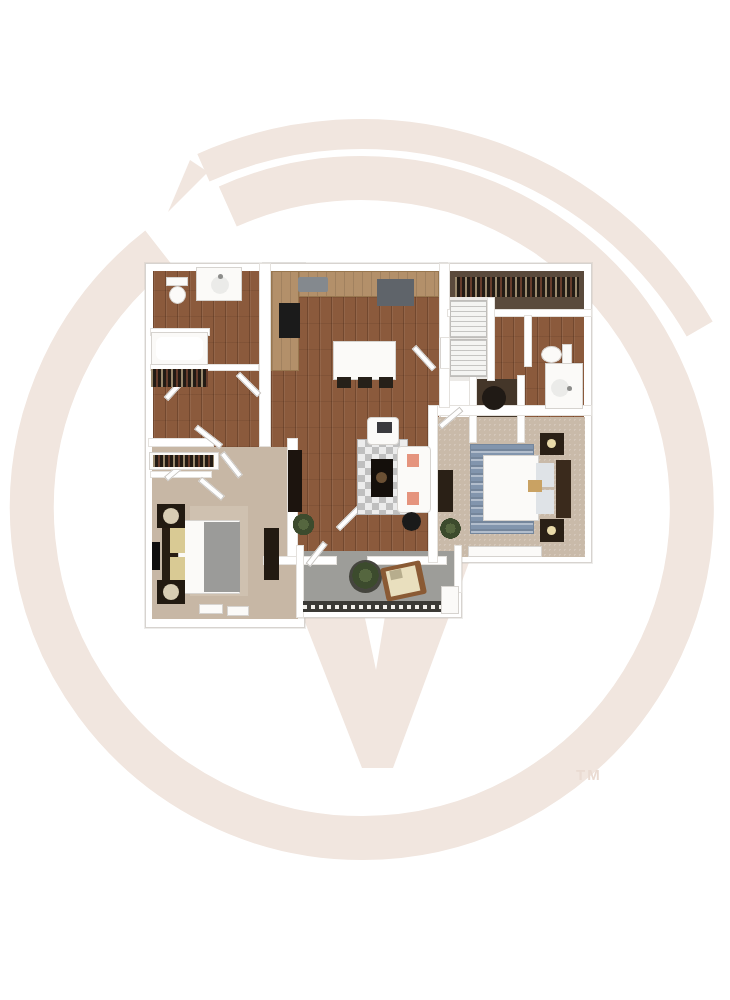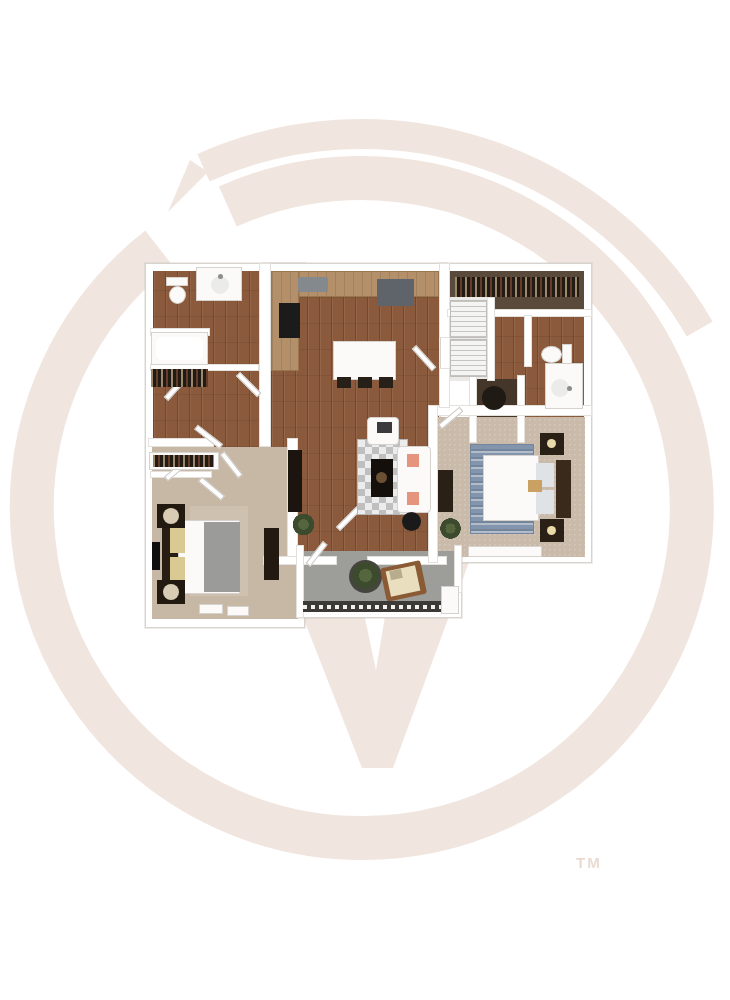--- a/index.html
+++ b/index.html
@@ -15,21 +15,21 @@
   .counter{background-color:#b3906a;border:1px solid #98774f;background-image:repeating-linear-gradient(90deg,rgba(0,0,0,.10) 0 1px,rgba(0,0,0,0) 1px 9px);}
   .carpet{background-color:#c9baa9;background-image:radial-gradient(rgba(255,255,255,.18) 1px,rgba(0,0,0,0) 1px);background-size:5px 5px;}
   .concrete{background-image:radial-gradient(rgba(0,0,0,.07) 1px,rgba(0,0,0,0) 1px);background-size:4px 4px;}
   .checker{background:repeating-conic-gradient(#bfbfbf 0% 25%, #ececec 0% 50%);background-size:14px 14px;border:1px solid #b5b5b5;}
   .bluerug{background-color:#8295ad;background-image:repeating-linear-gradient(0deg,rgba(255,255,255,.38) 0 2px,rgba(0,0,0,.10) 2px 4px,rgba(0,0,0,0) 4px 8px);border:1px solid #74869c;}
   .clothes{background-color:#3f352a;background-image:repeating-linear-gradient(90deg,rgba(228,206,164,.55) 0 2px,rgba(18,13,9,.65) 2px 5px,rgba(134,66,44,.55) 5px 7px,rgba(18,13,9,.65) 7px 10px);}
   .railing{background-color:#3b3a36;background-image:repeating-linear-gradient(90deg,#f2f0ec 0 4px,rgba(0,0,0,0) 4px 8px);background-size:100% 4px;background-position:0 55%;background-repeat:no-repeat;}
   .appliance{background:#f4f4f2;border:1px solid #bfbdba;background-image:repeating-linear-gradient(0deg,rgba(110,108,105,.35) 0 1px,rgba(0,0,0,0) 1px 5px);}
   .white{background:#fbfaf8;border:1px solid #d6d3cf;}
   .plant{background:radial-gradient(circle at 50% 50%, #55663f 0 34%, #3c4b2d 34% 68%, rgba(0,0,0,0) 70%);}
-  .tm{position:absolute;left:576px;top:854px;z-index:0;color:#eadbd2;font-weight:bold;font-size:15px;letter-spacing:2px;}
+  .tm{position:absolute;left:576px;top:766px;z-index:0;color:#eadbd2;font-weight:bold;font-size:15px;letter-spacing:2px;}
 </style>
 </head>
 <body>
 
 <div class="canvas">
 
   <svg class="watermark" width="730" height="1000" viewBox="0 0 730 1000" aria-hidden="true">
 
     <path d="M 227.8 206.5 A 330 330 0 1 1 158.8 247.9" fill="none" stroke="#f1e6df" stroke-width="44" stroke-linecap="butt"></path>
 

